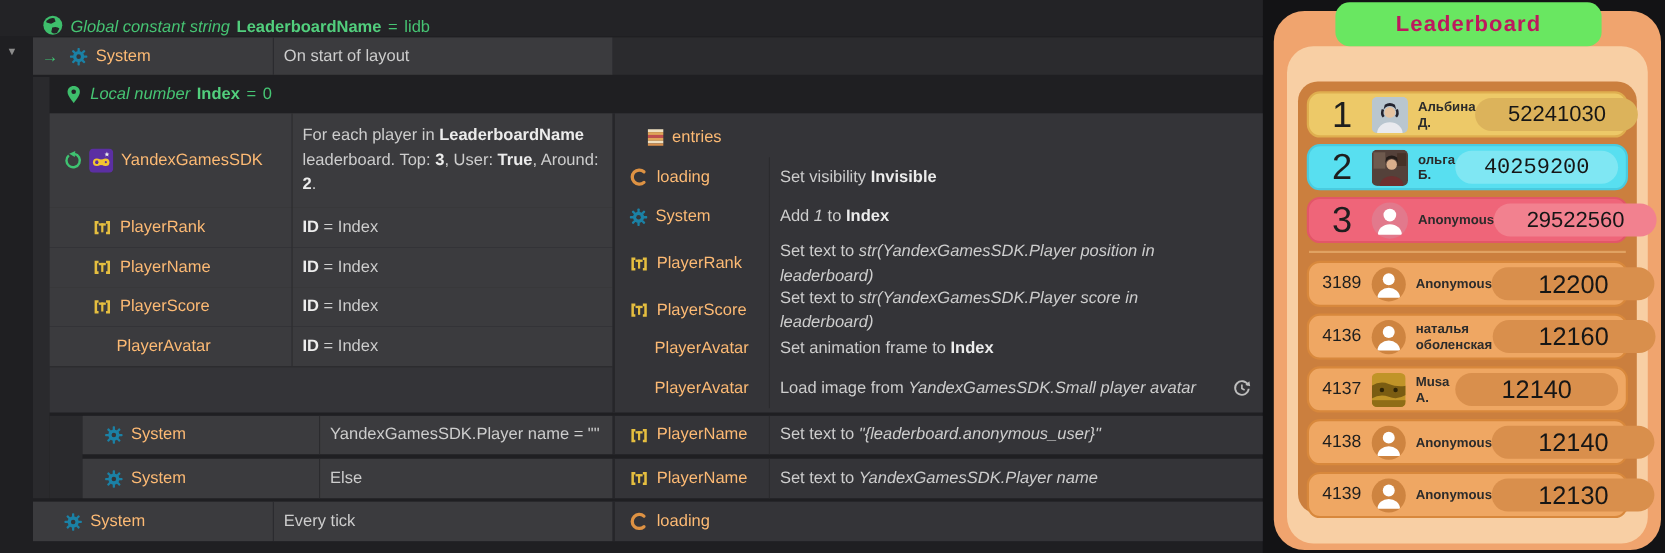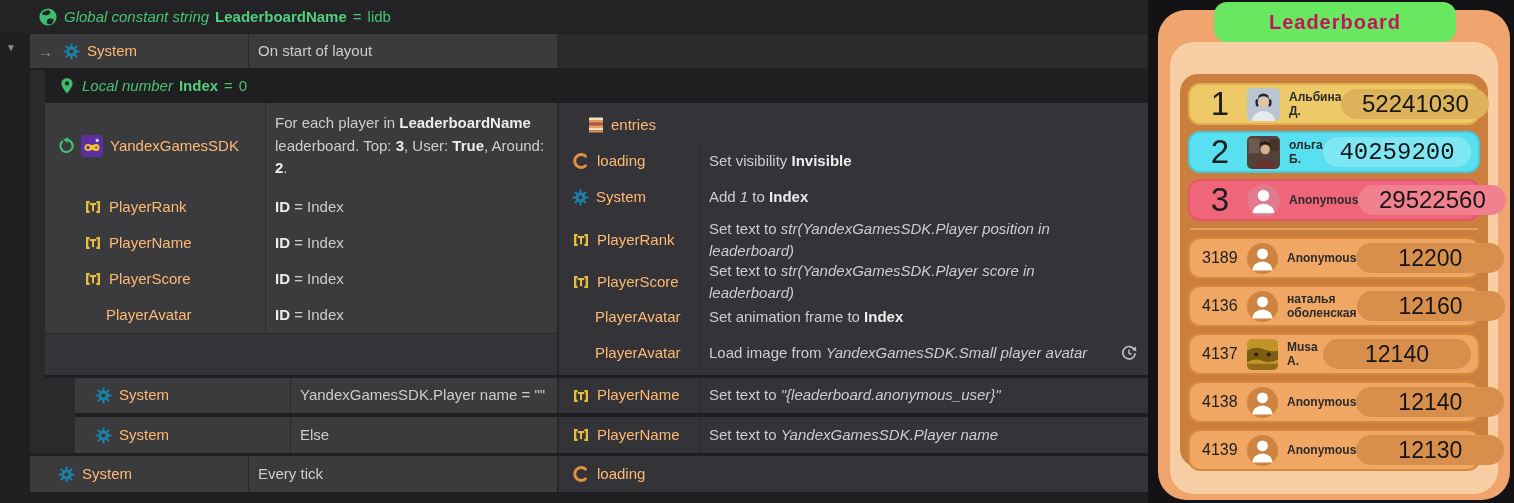--- a/index.html
+++ b/index.html
@@ -8,21 +8,21 @@
          font-family:"Liberation Sans",sans-serif;overflow:hidden;}
   
   .sheet{position:absolute;left:0;top:0;width:1148px;height:503px;background:#1F1F22;}
   .tri{position:absolute;color:#8C8C8C;font-size:10px;line-height:10px;cursor:pointer;}
   .row-flex{display:flex;align-items:center;}
   .t{color:#CDCDCD;} .b{color:#ECECEC;font-weight:bold;} .i{color:#CDCDCD;font-style:italic;}
   .oname{color:#fdba74;margin-left:7px;white-space:nowrap;}
   .gtext{color:#46C473;} .gbold{color:#52CF7D;font-weight:bold;} .gital{font-style:italic;}
   .evtext{font-size:15px;line-height:1.5;}
   .gvar{position:absolute;left:0;top:0;width:1148px;height:33px;background:#232326;
-        display:flex;align-items:center;padding-left:38px;font-size:15px;gap:6px;}
+        display:flex;align-items:flex-end;padding-left:38px;font-size:15px;gap:6px;}
   .lvar{position:absolute;left:45px;top:70px;width:1100px;height:31px;
         display:flex;align-items:center;padding-left:13px;font-size:15px;gap:6px;}
   .mstrip{position:absolute;background:#2A2A2D;}
   .cellbg{background:#3B3B3E;}
   .objcol{display:flex;align-items:center;height:100%;}
   .txtcol{border-left:1px solid #2B2B2E;height:100%;display:flex;align-items:center;
           padding-left:9px;padding-right:8px;}
   .block{position:absolute;display:flex;}
   .acts{background:#343438;}
   .arow{display:flex;align-items:center;width:100%;}
@@ -41,21 +41,21 @@
   .lb-brown{position:absolute;left:1180px;top:74px;width:308px;height:393px;
             background:#CB7F3E;border-radius:18px;padding:9px 8px;display:flex;
             flex-direction:column;gap:6px;}
   .lr{display:flex;align-items:center;border-radius:12px;height:42px;flex:none;
       padding:0 7px 0 9px;border:2px solid transparent;}
   .lr-rank{color:#1E1E1E;text-align:center;flex:none;}
   .lr-rank.big{font-size:33px;width:42px;font-weight:400;}
   .lr-rank.small{font-size:16px;width:42px;text-align:left;padding-left:3px;}
   .lr-name{font-size:12px;font-weight:bold;color:#2B2B2B;margin-left:9px;}
   .pill{margin-left:auto;width:148px;height:30px;border-radius:15px;display:flex;
-        align-items:center;justify-content:center;font-size:24px;color:#161616;flex:none;}
+        align-items:center;justify-content:center;font-size:20px;color:#161616;flex:none;}
   .row-gold{background:#EDC968;border-color:#DFAE4F;} .row-gold .pill{background:#DCB35B;}
   .row-cyan{background:#58DFF0;border-color:#49CBDF;} .row-cyan .pill{background:#7FE7F3;font-family:Liberation Mono, monospace;}
   .row-pink{background:#EF6579;border-color:#E25668;} .row-pink .pill{background:#F2818F;}
   .row-orng{background:#EFA763;border-color:#D8883C;} .row-orng .pill{background:#D98F4C;font-size:23px;}
   .lb-div{height:0;border-top:2px solid #E0A262;margin:1px 2px;flex:none;}
   .av{width:33px;height:33px;flex:none;margin-left:6px;border-radius:5px;overflow:hidden;}
   .av.round{border-radius:50%;}
   .av svg{display:block;width:100%;height:100%;}
 </style>
 </head>

